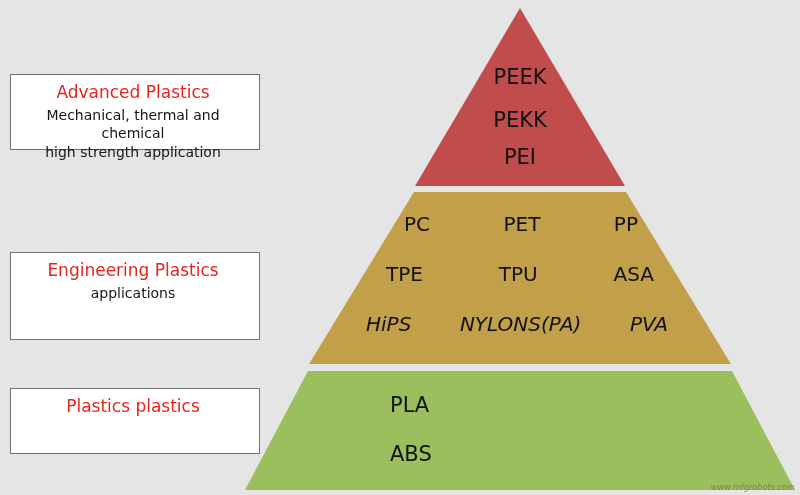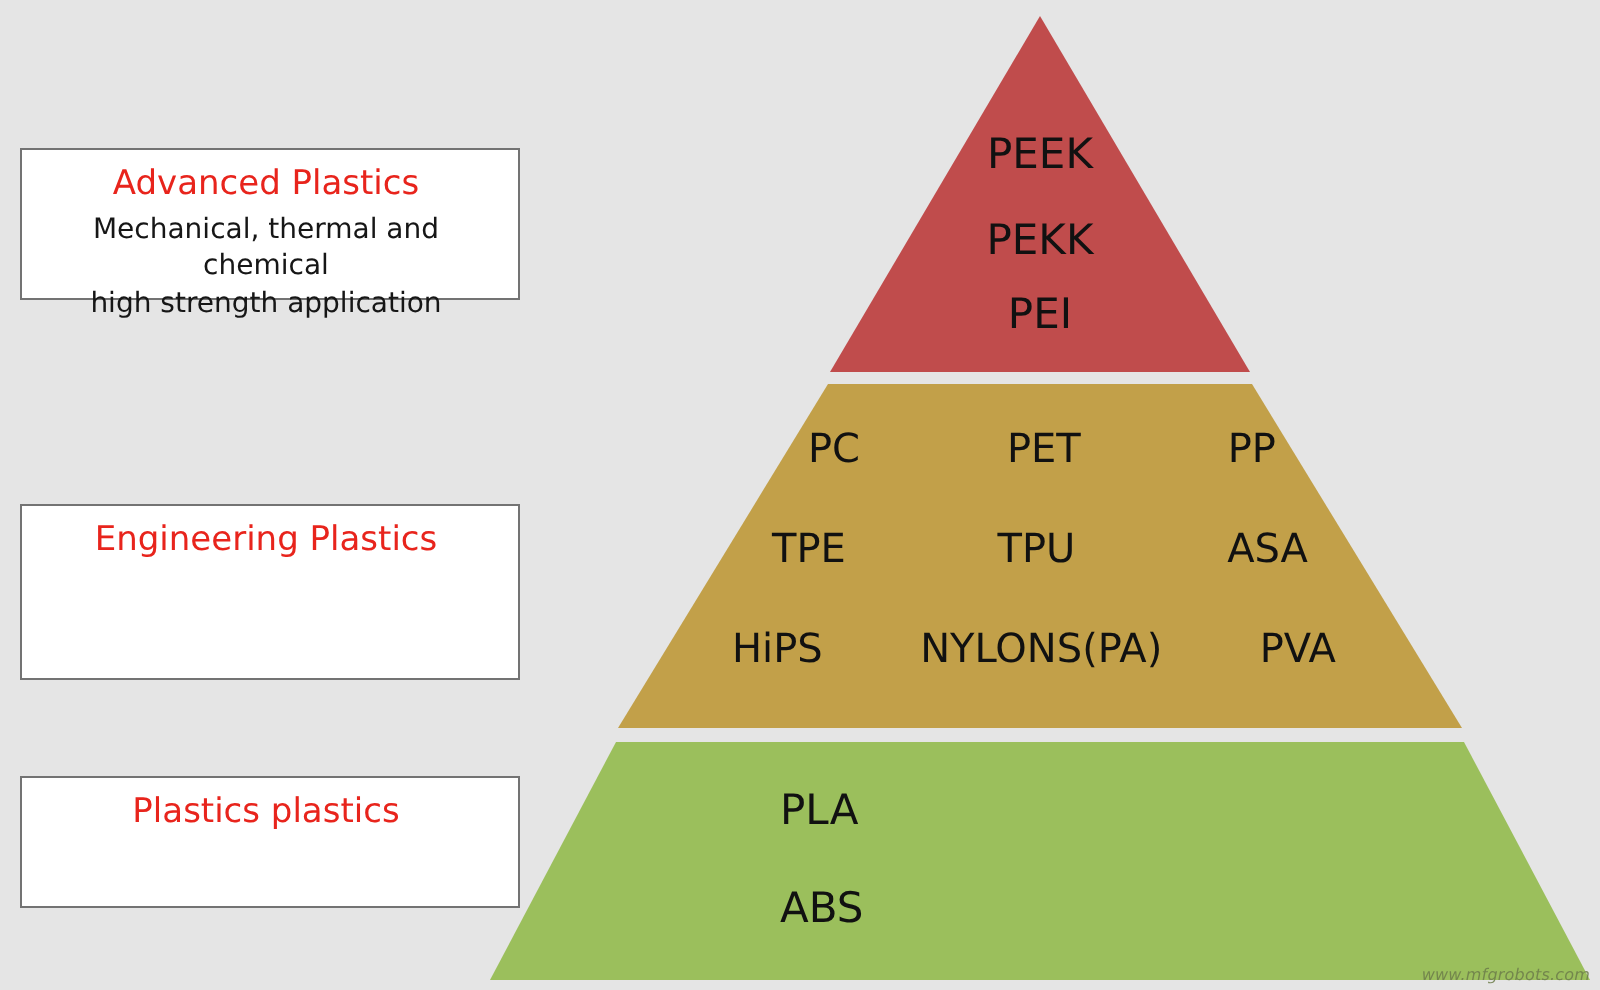--- a/index.html
+++ b/index.html
@@ -53,21 +53,21 @@
     color: #111111;
     white-space: nowrap;
   }
   .eng-row span {
     display: block;
     text-align: center;
     flex: 0 0 auto;
   }
   #eng-row-0 { top: 212px; left: 404px; width: 234px; gap: 19px; }
   #eng-row-1 { top: 262px; left: 386px; width: 268px; }
-  #eng-row-2 { top: 312px; left: 366px; width: 302px; }
+  #eng-row-2 { top: 312px; left: 366px; width: 302px; font-style: italic; }
 
   
   .std-row {
     position: absolute;
     width: 260px;
     left: 390px;
     text-align: left;
     font-size: 21px;
     color: #111111;
     white-space: nowrap;
@@ -155,20 +155,21 @@
     <div class="label-title">Advanced Plastics</div>
     <div class="label-desc">
       <div>Mechanical, thermal and chemical</div>
       <div>high strength application</div>
     </div>
   </div>
 
   <div class="label-box" id="label-box-1">
     <div class="label-title">Engineering Plastics</div>
     <div class="label-desc">
+      <div>applications</div>
     </div>
   </div>
 
   <div class="label-box" id="label-box-2">
     <div class="label-title">Plastics plastics</div>
   </div>
 
   <div id="watermark">www.mfgrobots.com</div>
 
 </div>

